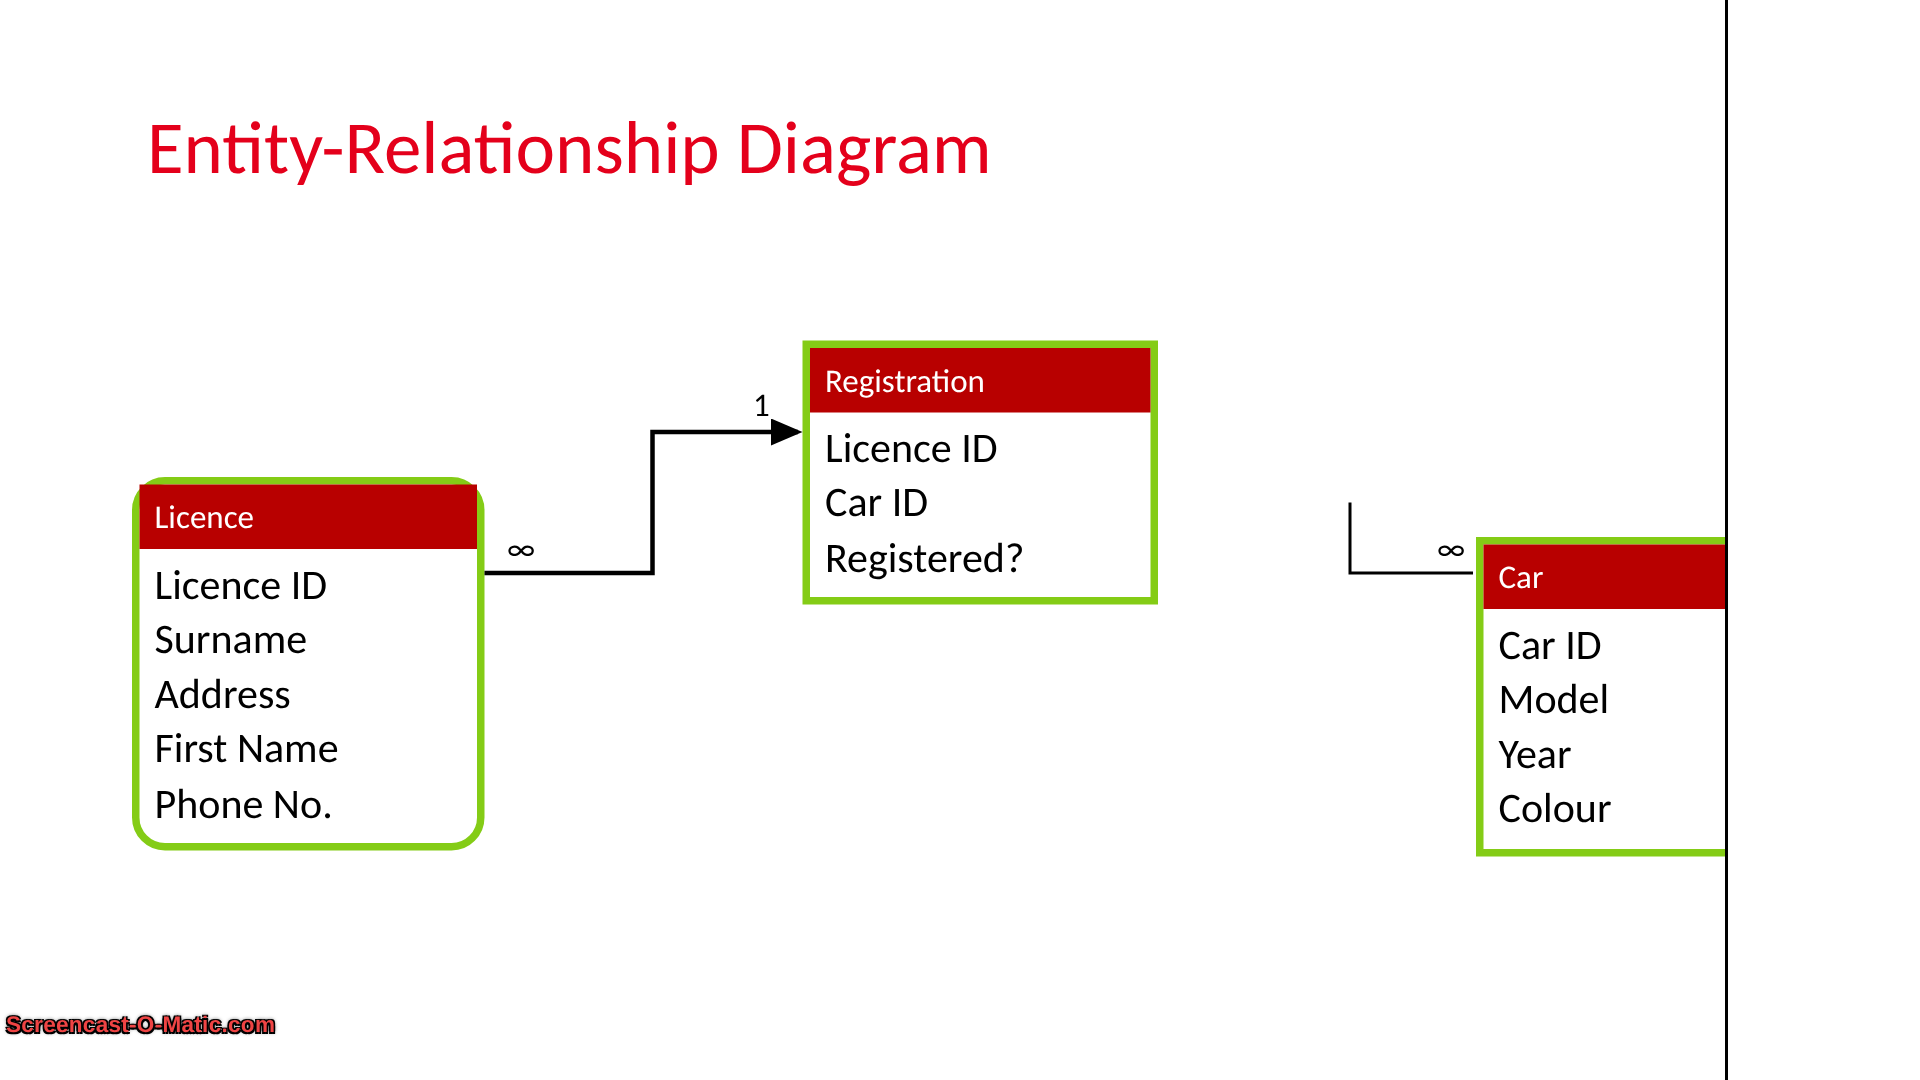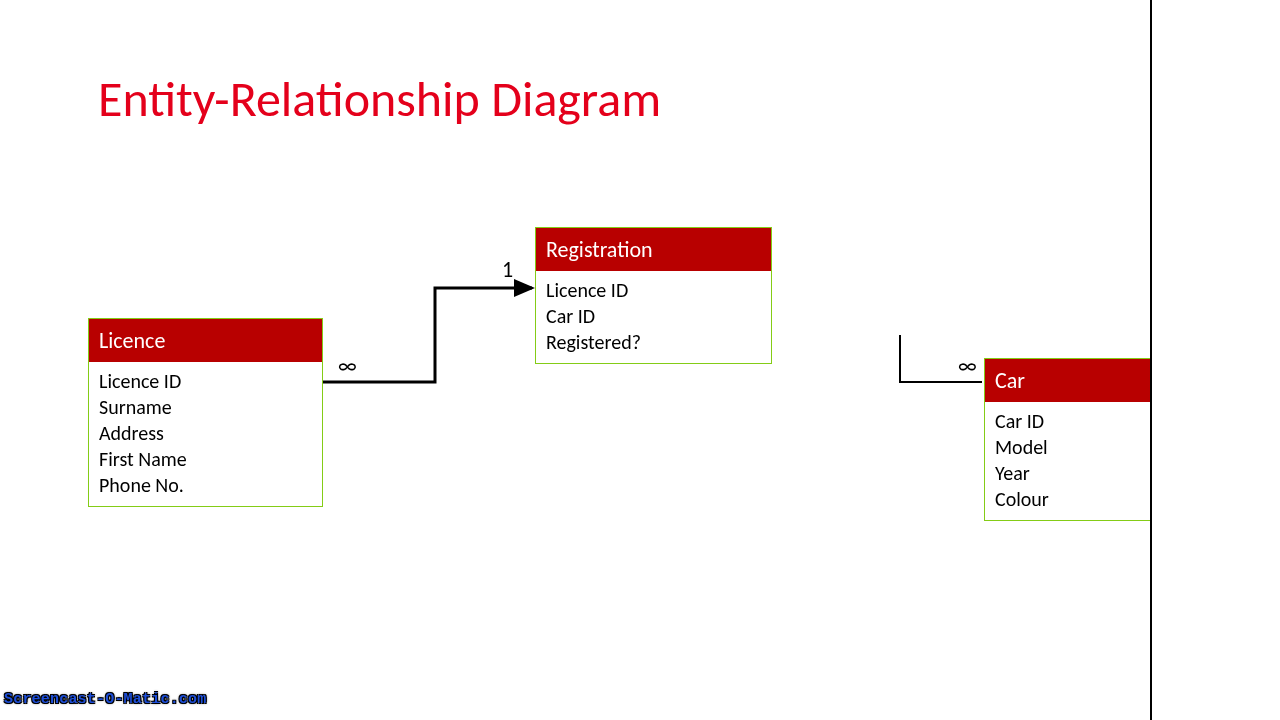--- a/index.html
+++ b/index.html
@@ -38,75 +38,75 @@
   .title {
     position: absolute;
     left: 98px;
     top: 68px;
     font-size: 50px;
     font-weight: 400;
     color: #e4001b;
   }
   .entity {
     position: absolute;
-    border: 1px solid #84cc16;
+    border: 5px solid #84cc16;
     background: #fff;
     box-sizing: border-box;
   }
   .entity-header {
     background: #b80000;
     color: #fff;
     font-size: 22px;
     padding: 8px 10px 8px 10px;
   }
   .entity-body {
     padding: 6px 10px 8px 10px;
   }
   .entity-body div {
-    font-size: 20px;
+    font-size: 28px;
     color: #000;
     line-height: 1.3;
   }
   .card-label {
     position: absolute;
     font-size: 22px;
     color: #000;
   }
   svg.connectors {
     position: absolute;
     left: 0; top: 0;
     width: 1150px;
     height: 720px;
     pointer-events: none;
   }
   .watermark {
     position: absolute;
     left: 4px;
-    bottom: 4px;
-    font-family: Liberation Mono, monospace;
+    bottom: 20px;
+    font-family: Liberation Sans, sans-serif;
     font-size: 15px;
     font-weight: bold;
-    color: #1d4ed8;
+    color: #ef4444;
     text-shadow:
       -1px -1px 0 #000,
        1px -1px 0 #000,
       -1px  1px 0 #000,
        1px  1px 0 #000,
        0 0 3px #000;
     letter-spacing: 0.2px;
   }
 </style>
 </head>
 <body>
 
 <div class="slide">
 
   <div class="title">Entity-Relationship Diagram</div>
 
-  <div class="entity" style="left:88px; top:318px; width:235px;">
+  <div class="entity" style="left:88px; top:318px; width:235px;border-radius:22px;">
     <div class="entity-header">Licence</div>
     <div class="entity-body">
       <div>Licence ID</div>
       <div>Surname</div>
       <div>Address</div>
       <div>First Name</div>
       <div>Phone No.</div>
     </div>
   </div>
 

